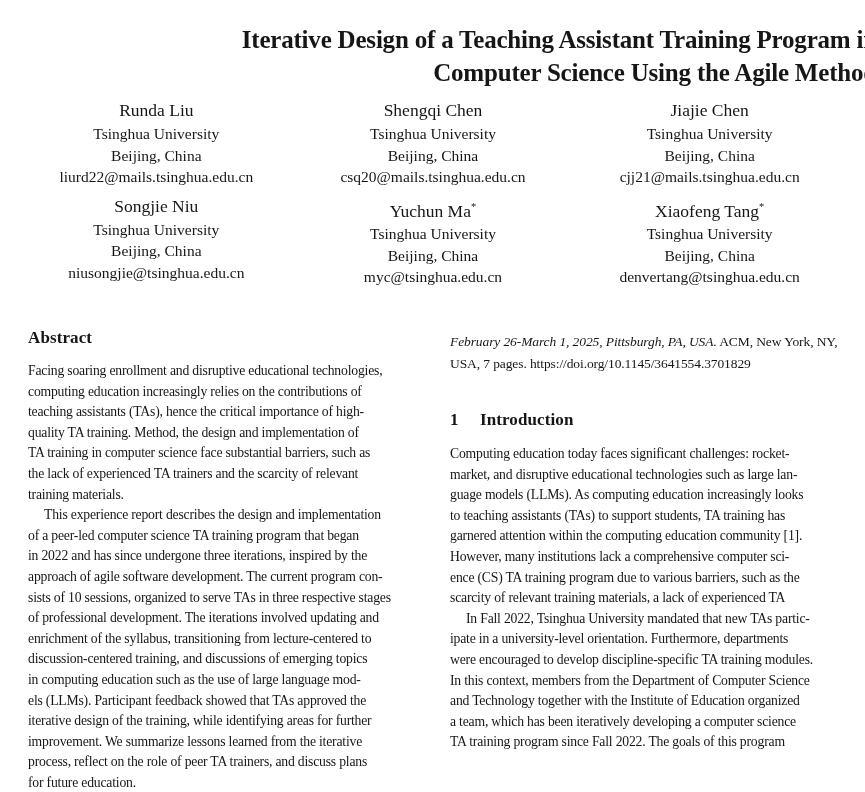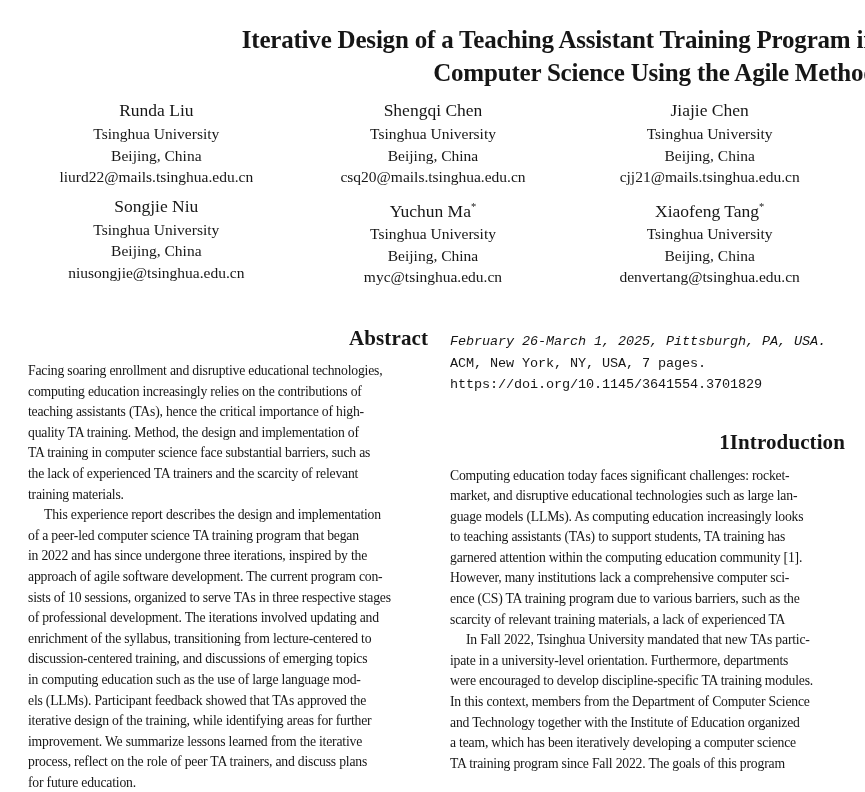--- a/index.html
+++ b/index.html
@@ -32,35 +32,34 @@
   .author-name { font-size: 17.5px; line-height: 21px; margin-bottom: 2px; }
   .author-name sup { font-size: 10.5px; }
   .author-line { font-size: 15.5px; line-height: 21.5px; }
 
   
   .col { position: absolute; }
   .col-left  { left: 28px;  top: 325px; width: 400px; }
   .col-right { left: 450px; top: 331px; width: 395px; }
 
   .sec-heading {
-    margin: 0; font-size: 21px; font-weight: 700; line-height: 26px;
+    margin: 0; font-size: 17px; font-weight: 700; line-height: 26px;
     letter-spacing: 0.1px;
-    text-align: right;
   }
   .abstract-heading { margin-bottom: 10px; }
   .intro-heading { margin-top: 34px; margin-bottom: 12px; line-height: 24px; }
   .sec-num { display: inline-block; min-width: 30px; }
 
   .tline {
     white-space: pre; font-size: 13.7px; line-height: 20.6px;
     letter-spacing: -0.2px;
   }
   .para .tline.first { padding-left: 16px; }
 
-  .citation { margin-bottom: 2px; font-family: Liberation Mono, monospace; }
+  .citation { margin-bottom: 2px; }
   .citation .cit-text {
     white-space: normal; font-size: 13.5px; line-height: 21.5px;
     letter-spacing: -0.1px;
   }
   .ital { font-style: italic; }
 </style>
 </head>
 <body>
 
 <div class="page">

